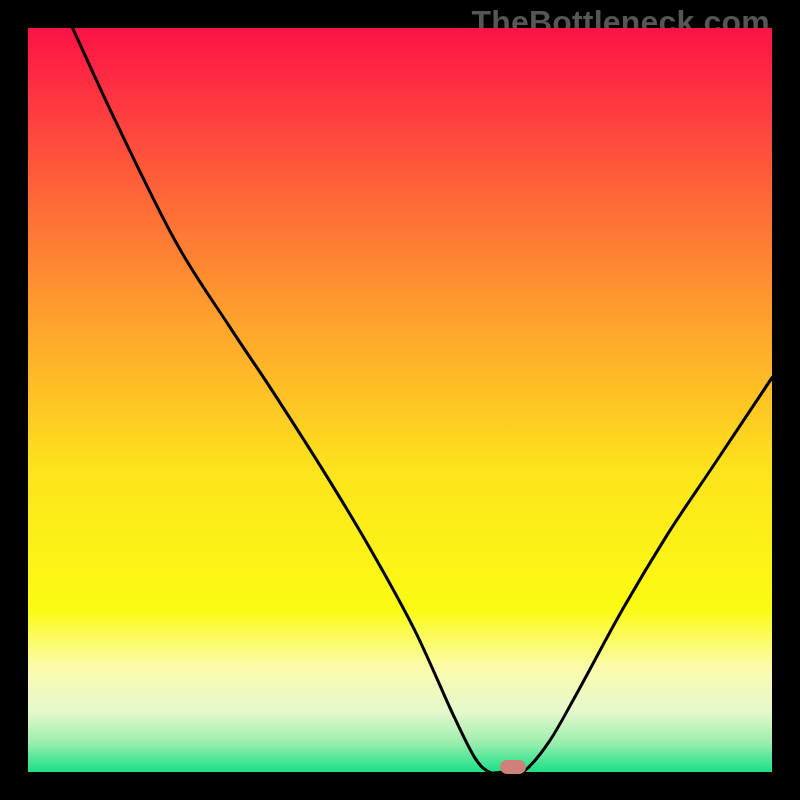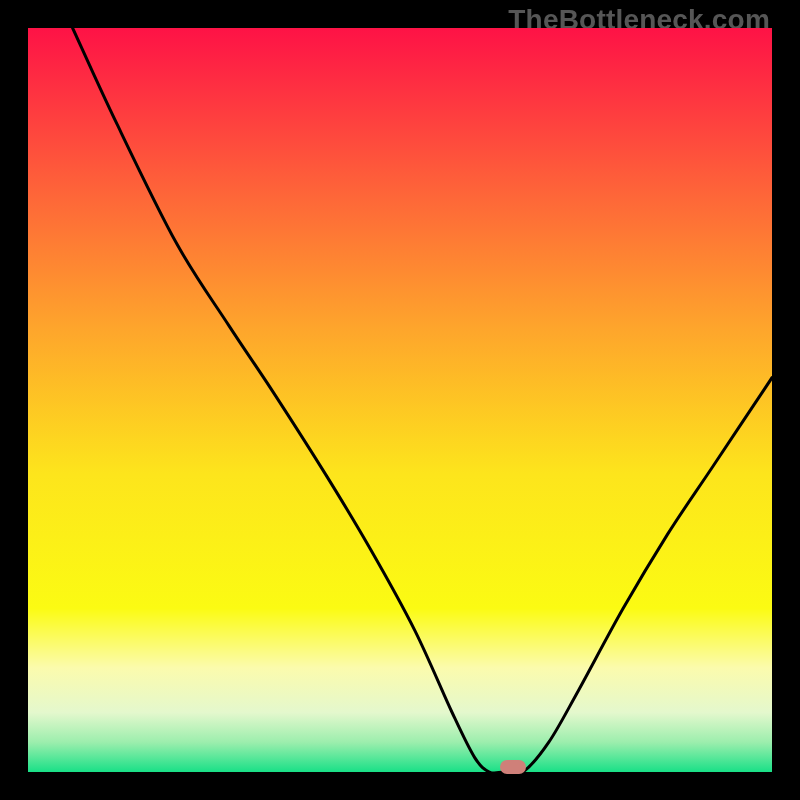--- a/index.html
+++ b/index.html
@@ -16,21 +16,21 @@
     top: 28px;
     width: 744px;
     height: 744px;
     box-sizing: border-box;
   }
   .watermark {
     position: absolute;
     top: 4px;
     right: 30px;
     font-family: Arial, Helvetica, sans-serif;
-    font-size: 28px;
+    font-size: 32px;
     font-weight: bold;
     color: #565656;
     letter-spacing: 0.2px;
     user-select: none;
   }
   svg {
     position: absolute;
     left: 0;
     top: 0;
     display: block;

